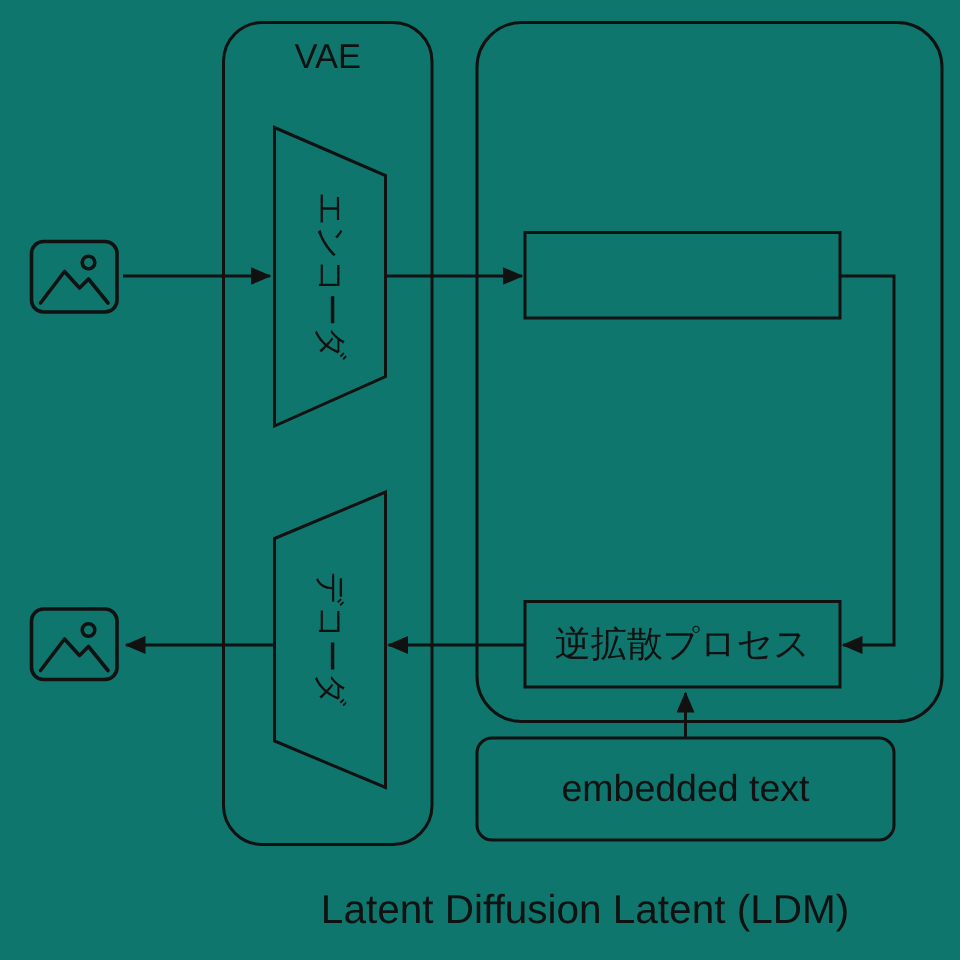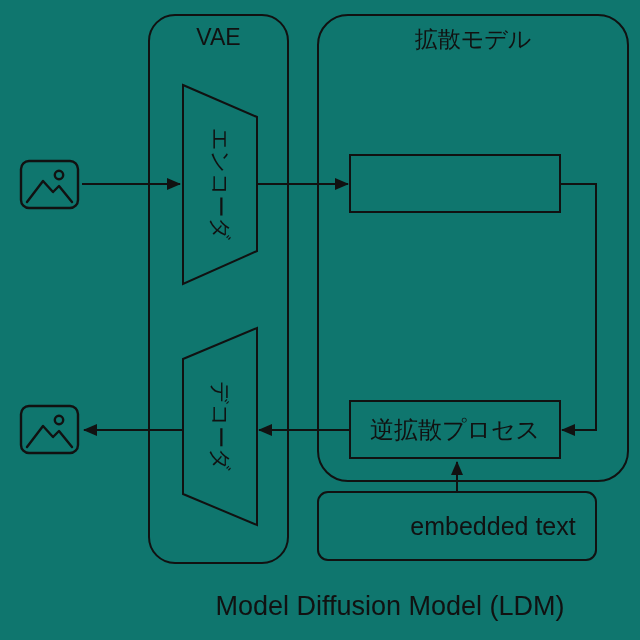--- a/index.html
+++ b/index.html
@@ -72,26 +72,25 @@
     <line x1="82" y1="184" x2="180" y2="184" stroke="#111111" stroke-width="2" marker-end="url(#arr)"></line>
     <line x1="258" y1="184" x2="348" y2="184" stroke="#111111" stroke-width="2" marker-end="url(#arr)"></line>
     <polyline points="560,184 596,184 596,430 562,430" fill="none" stroke="#111111" stroke-width="2" marker-end="url(#arr)"></polyline>
     <line x1="350" y1="430" x2="259" y2="430" stroke="#111111" stroke-width="2" marker-end="url(#arr)"></line>
     <line x1="183" y1="430" x2="84" y2="430" stroke="#111111" stroke-width="2" marker-end="url(#arr)"></line>
     <line x1="457" y1="492" x2="457" y2="462" stroke="#111111" stroke-width="2" marker-end="url(#arr)"></line>
   </svg>
 
   <div class="label" style="left:149px; top:24px; width:139px; font-size:23px;">VAE</div>
 
-  <div class="label" style="left:318px; top:24px; width:310px; font-size:23px;">拡散モデル</div>
 
   <div class="label rot" style="left:140px; top:170px;">エンコーダ</div>
 
   <div class="label rot" style="left:140px; top:412px;">デコーダ</div>
 
 
   <div class="label" style="left:350px; top:401px; width:210px; line-height:57px; font-size:24px;">逆拡散プロセス</div>
 
-  <div class="label" style="left:318px; top:492px; width:278px; line-height:68px; font-size:25px;margin-left:36px;">embedded text</div>
+  <div class="label" style="left:318px; top:492px; width:278px; line-height:68px; font-size:25px;">embedded text</div>
 
-  <div class="label" style="left:140px; top:591px; width:500px; font-size:27px;">Model Diffusion Model (LDM)</div>
+  <div class="label" style="left:140px; top:591px; width:500px; font-size:27px;">Latent Diffusion Latent (LDM)</div>
 
 </div>
 
 </body></html>

